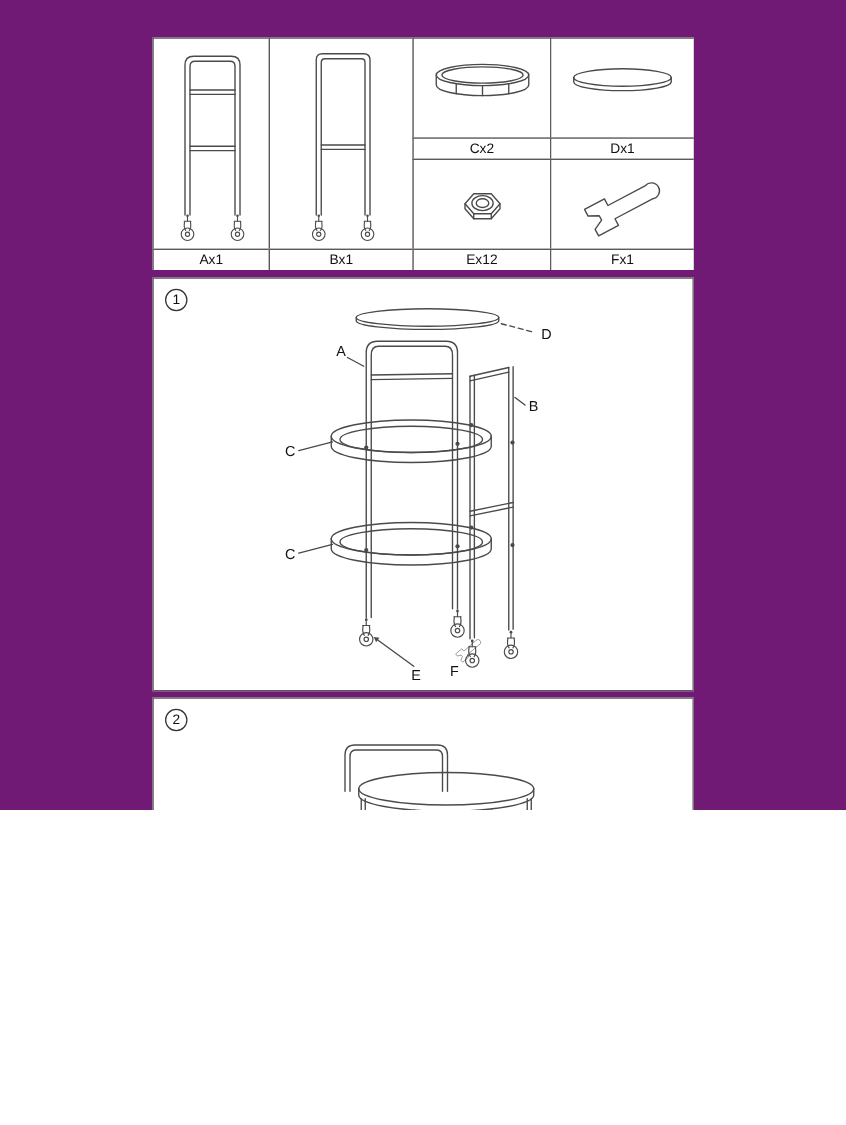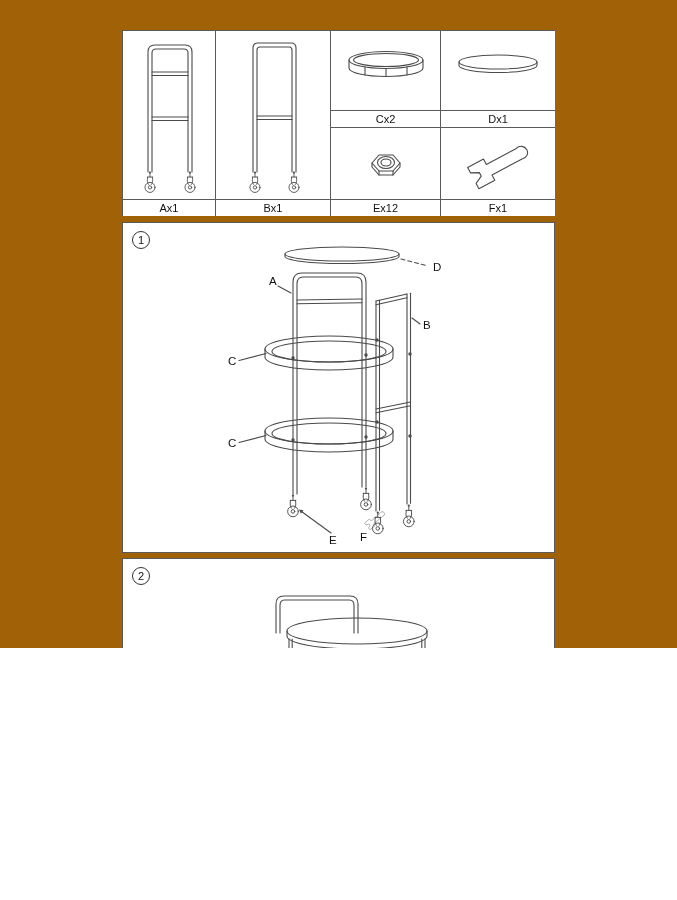--- a/index.html
+++ b/index.html
@@ -2,21 +2,21 @@
 <html><head>
 <meta charset="utf-8">
 <style>
   *{margin:0;padding:0;box-sizing:border-box}
   html,body{background:#ffffff}
   body{
     width:677px;height:900px;
     font-family:"Liberation Sans",sans-serif;
     color:#111;
   }
-  .sheet{position:relative;width:677px;height:648px;background:#a16207;overflow:hidden}
+  .sheet{position:relative;width:677px;height:648px;background:#701a75;overflow:hidden}
 
   
   .parts-table{
     position:absolute;left:122px;top:30px;width:433px;height:186px;
     display:grid;
     grid-template-columns:93px 115px 110px 115px;
     grid-template-rows:80px 17px 72px 17px;
     border-right:1px solid #5a5a5a;border-bottom:1px solid #5a5a5a;
   }
   .cell{

